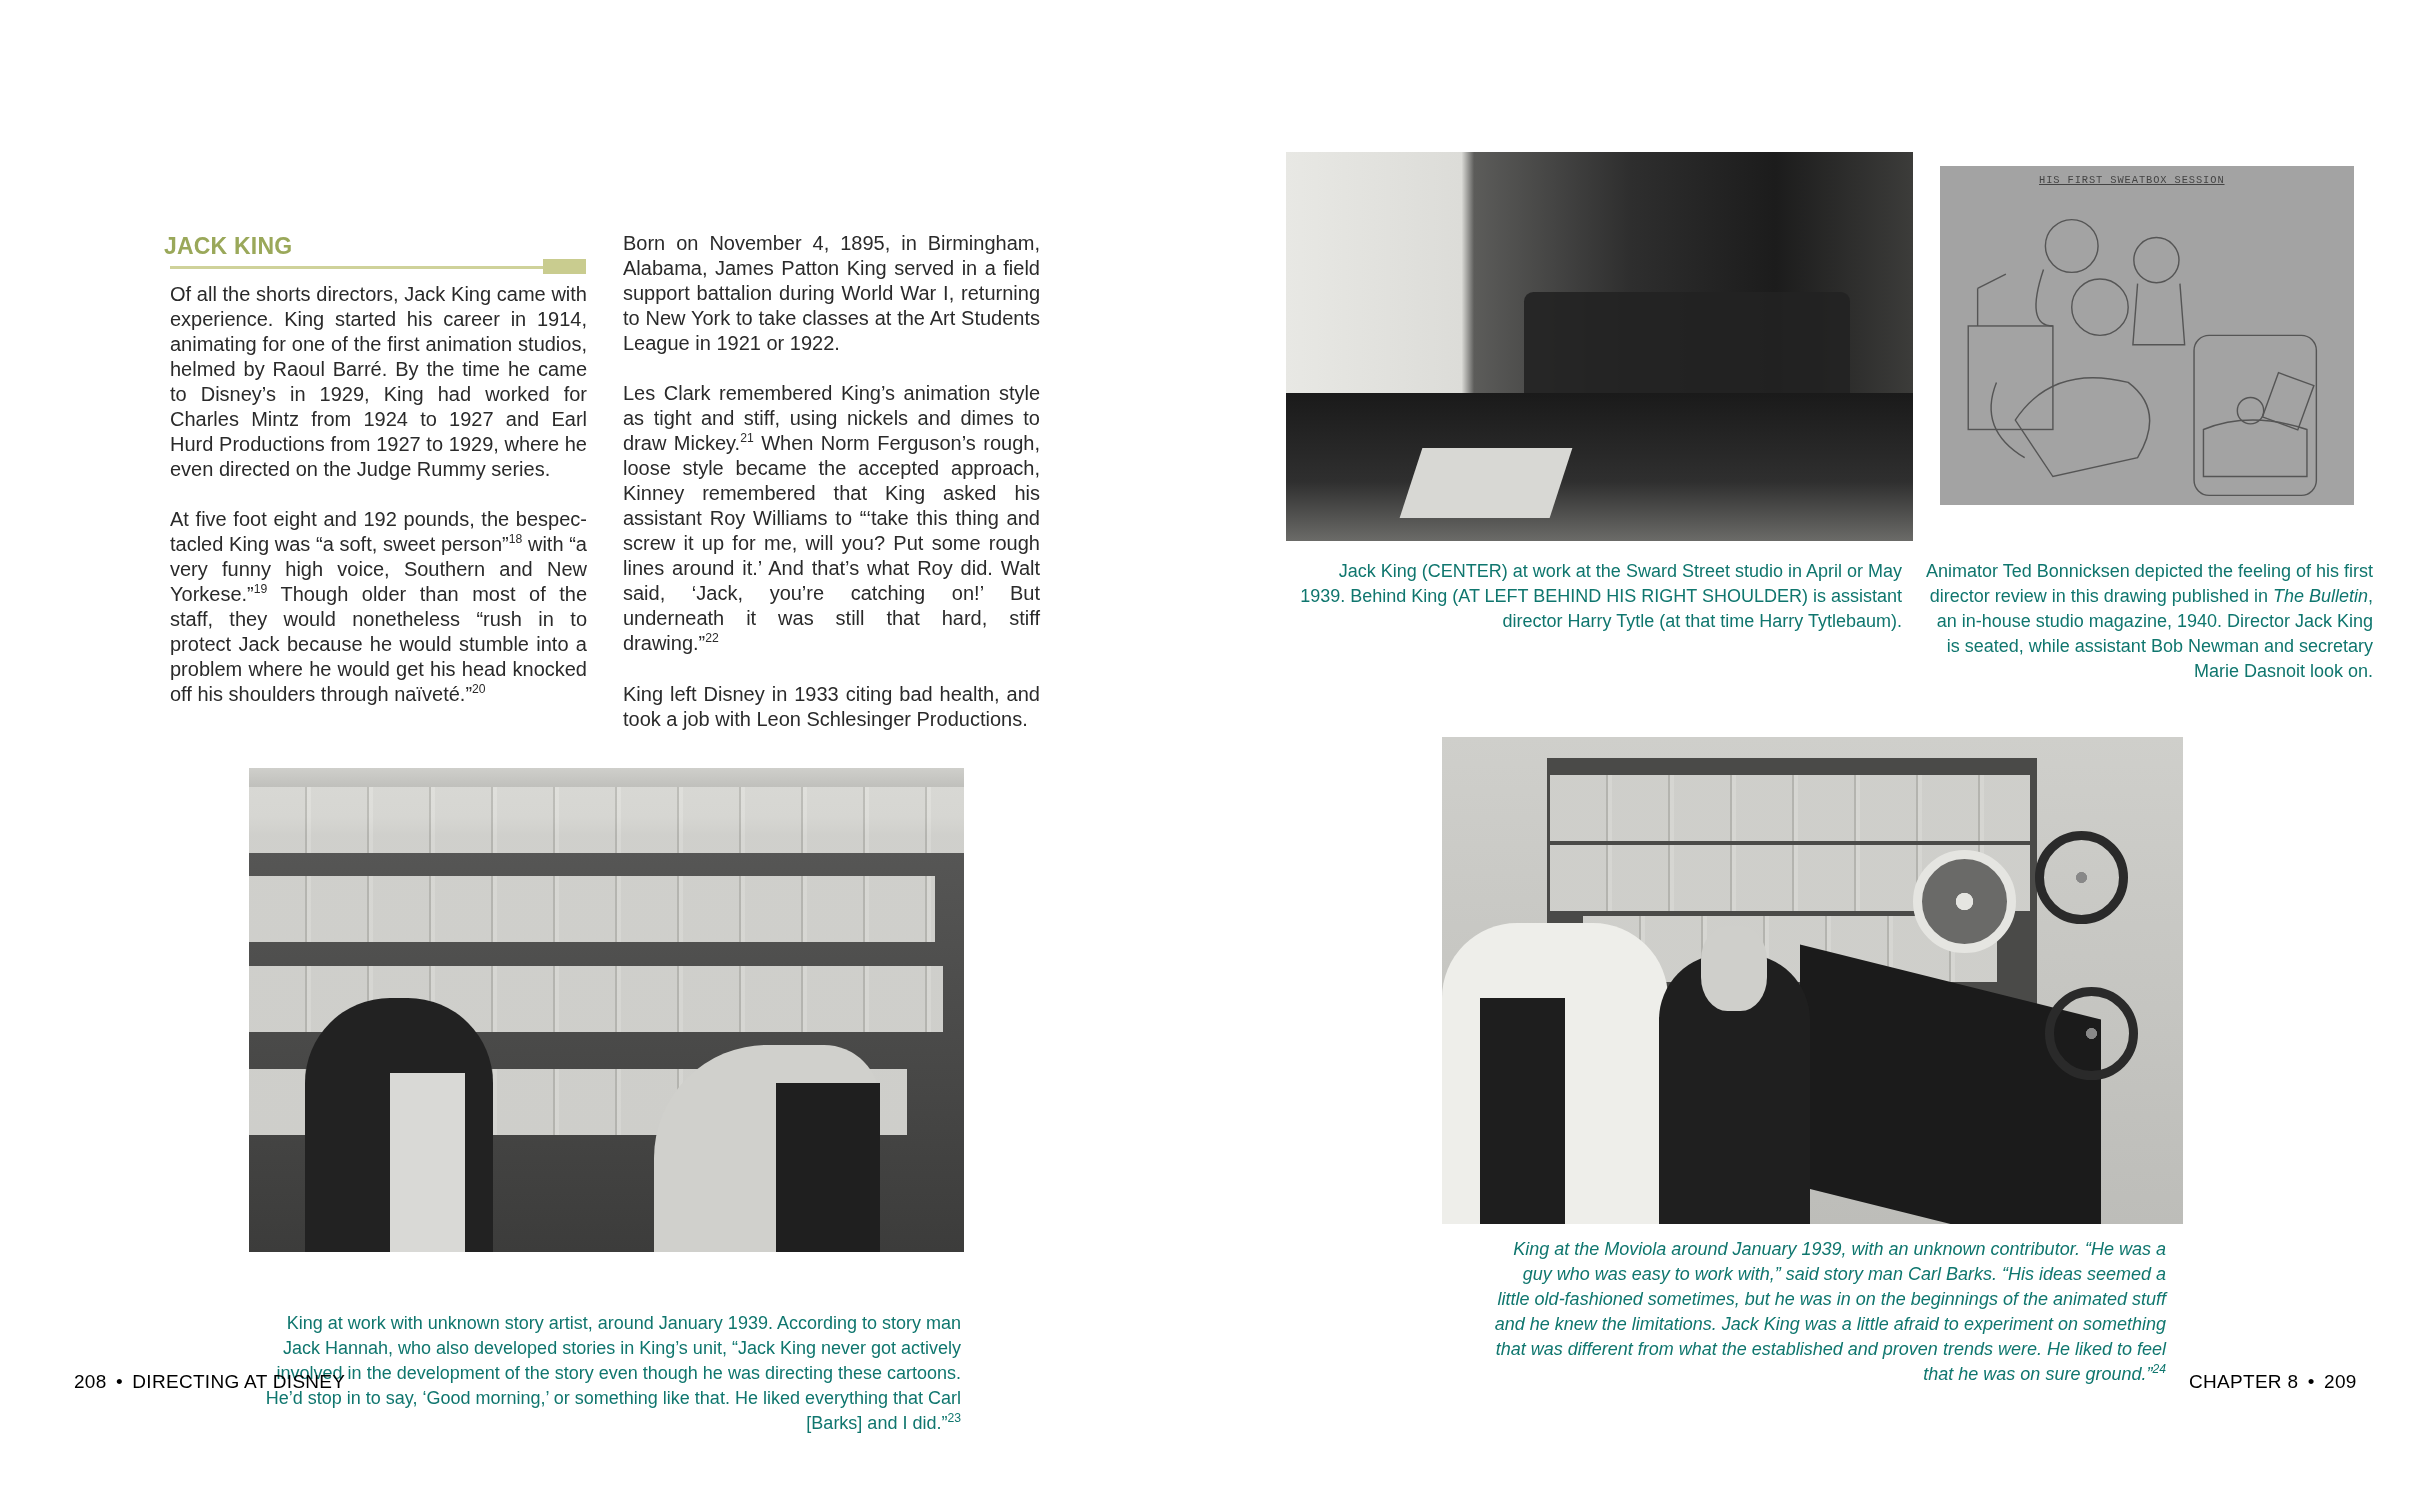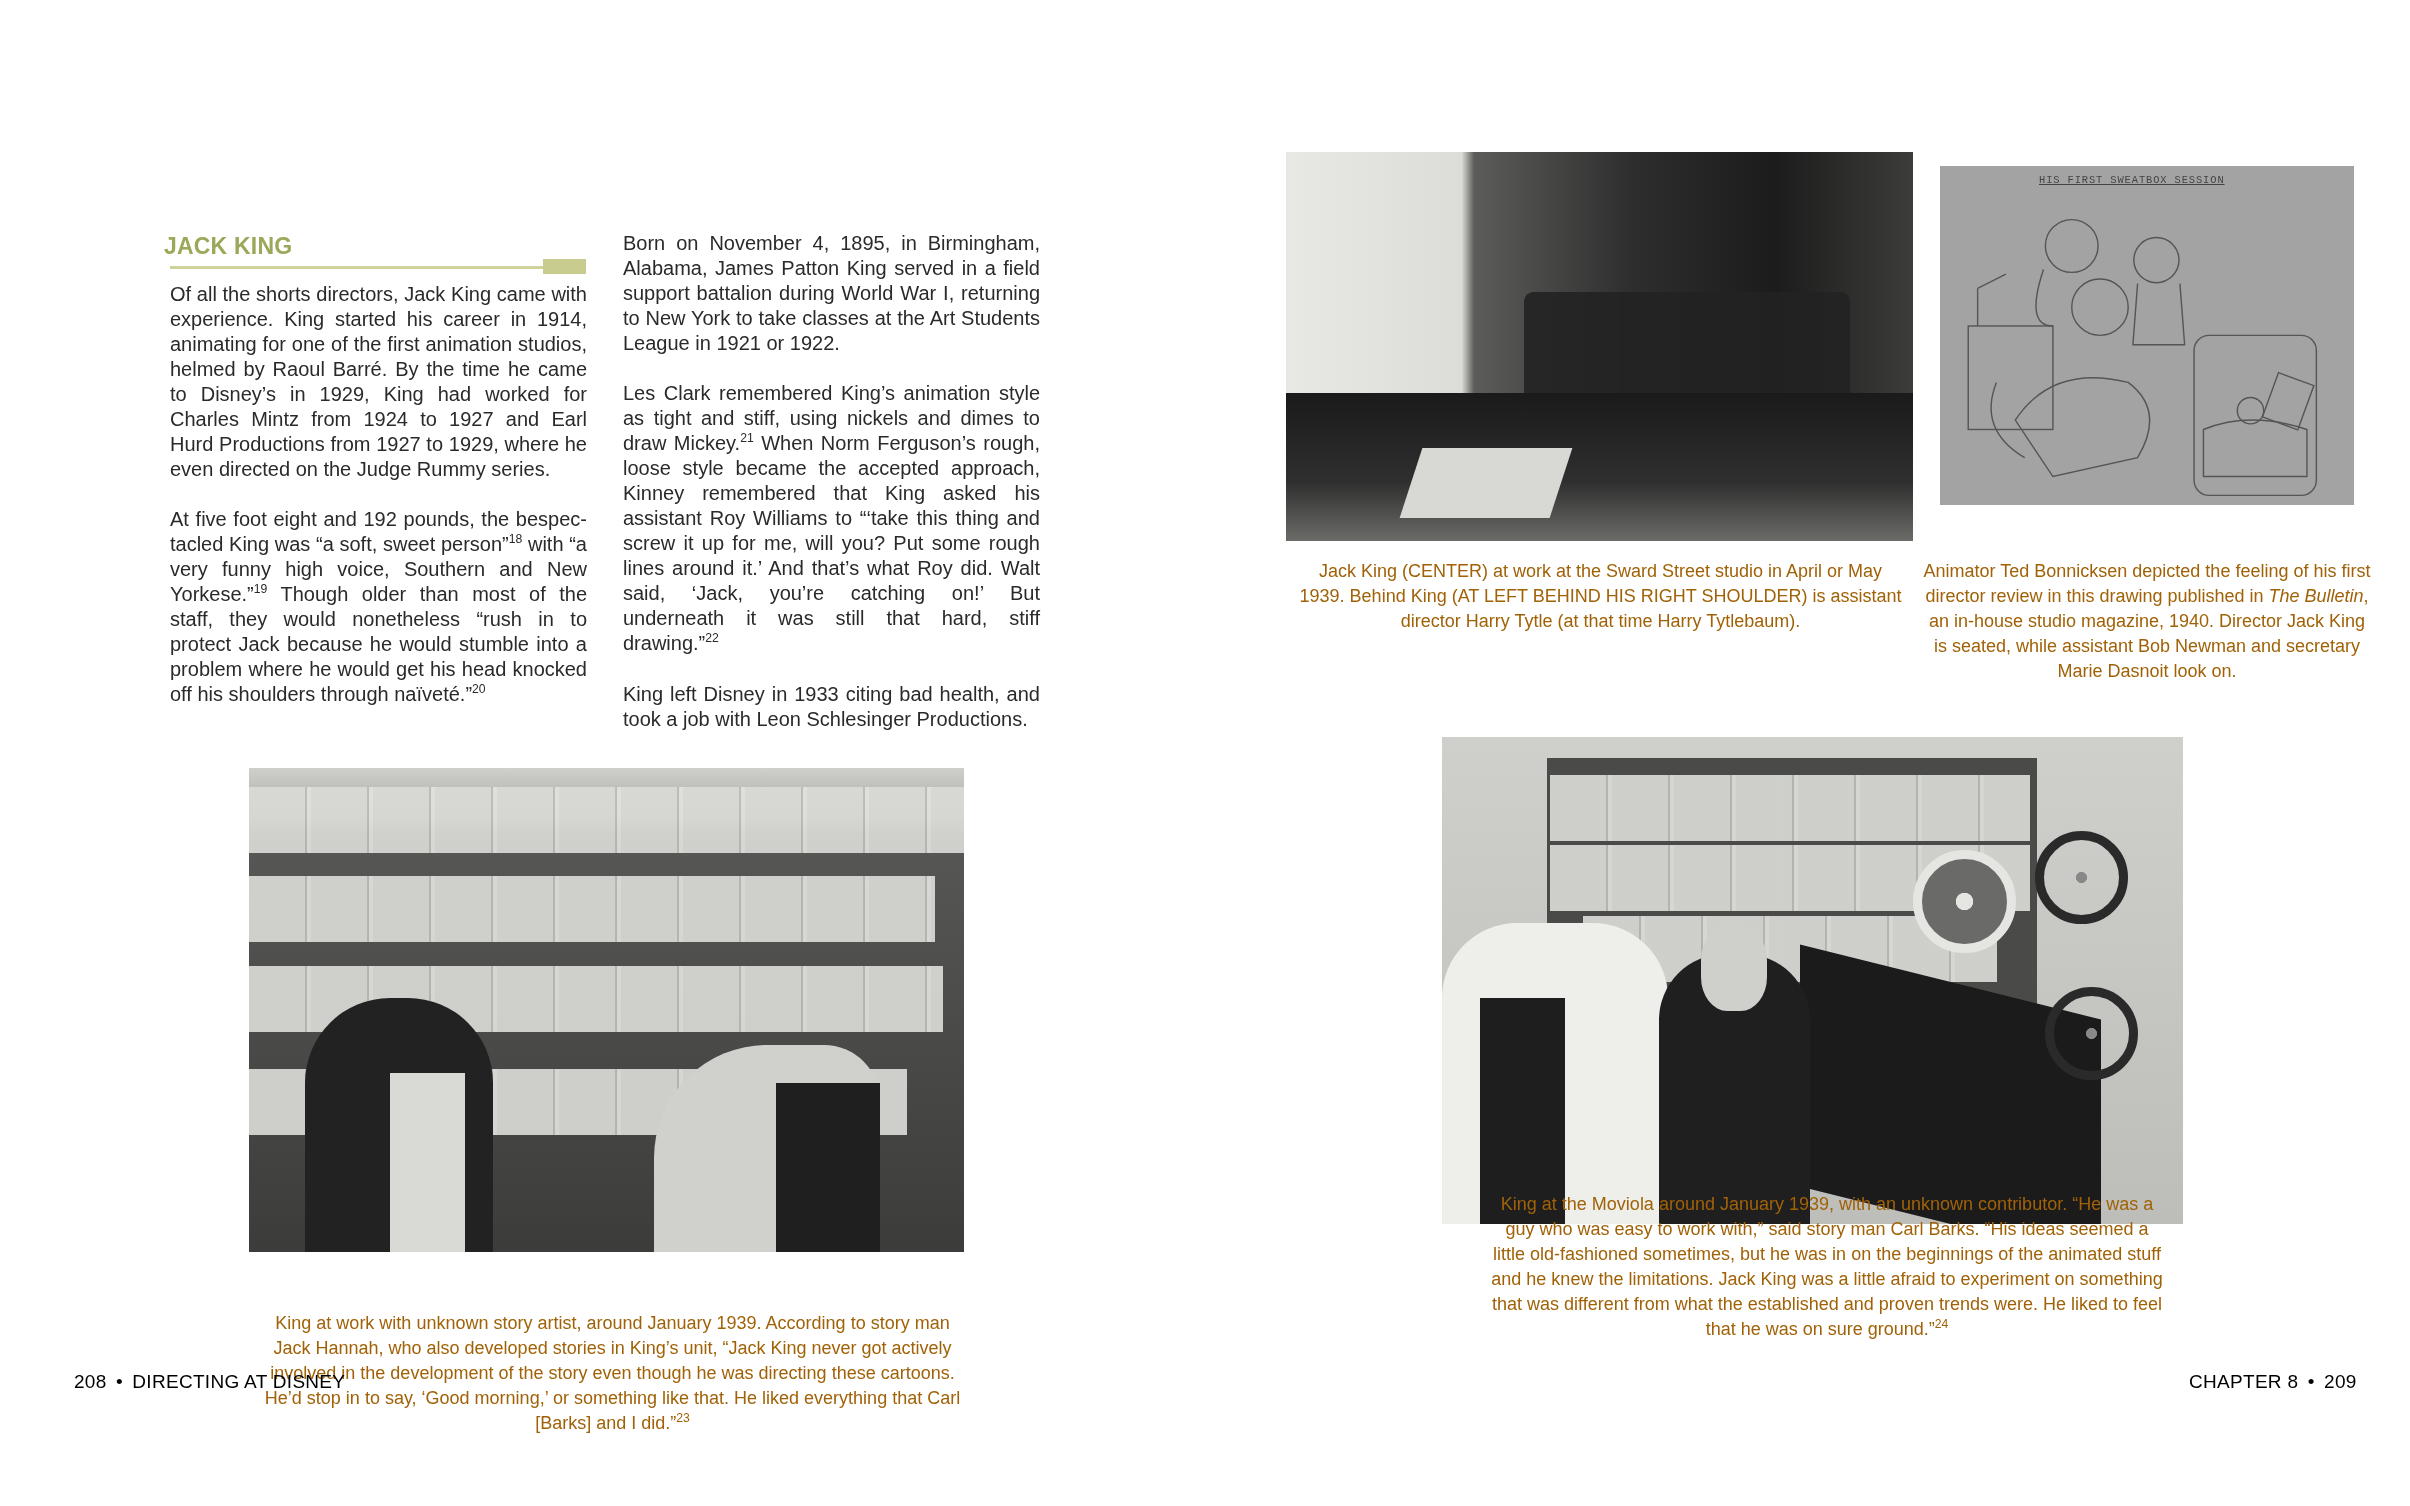--- a/index.html
+++ b/index.html
@@ -47,25 +47,25 @@
   .photo-3 .board { position:absolute; left:105px; top:21px; width:490px; height:414px; background:#4a4a48; }
   .photo-3 .projector { position:absolute; left:358px; top:245px; width:301px; height:242px; background:#1b1b1b; transform:skewY(14deg); }
   .reel { position:absolute; border-radius:50%; border:9.4px solid #2a2a2a; background:radial-gradient(circle, #888 0 10%, transparent 11%); }
   .reel.light { border-color:#e5e5e1; background:radial-gradient(circle, #e5e5e1 0 14%, #6a6a68 15% 100%); }
   .photo-3 .man-a { position:absolute; left:0; bottom:0; width:226px; height:301px; background:#eeeeea; border-radius:75px 75px 0 0; }
   .photo-3 .man-a .vest { position:absolute; left:38px; top:75px; width:85px; height:226px; background:#1e1e1e; }
   .photo-3 .man-b { position:absolute; left:217px; top:217px; width:151px; height:270px; background:#1f1f1f; border-radius:66px 66px 0 0; }
   .photo-3 .man-b .face { position:absolute; left:42px; top:-28px; width:66px; height:85px; background:#cfcfcb; border-radius:40%; }
 
   
-  .caption { font-size:18px; line-height:25px; color:#a16207; text-align:center; }
+  .caption { font-size:18px; line-height:25px; color:#0f766e; text-align:right; }
   .cap-1 { left:1299px; top:559px; width:603px; }
   .cap-2 { left:1921px; top:559px; width:452px; }
   .cap-3 { left:264px; top:1267px; width:697px;margin-top:44px; }
-  .cap-4 { left:1488px; top:1192px; width:678px; }
+  .cap-4 { left:1488px; top:1237px; width:678px;font-style:italic; }
   .cap-2 i { font-style:italic; }
 
   
   .footer { font-size:19px; color:#000000; letter-spacing:0.3px; top:1371px; }
   .footer-left { left:74px; }
   .footer-right { left:2189px; }
   .footer .dot { margin:0 9.4px; }
 </style>
 </head>
 <body>

